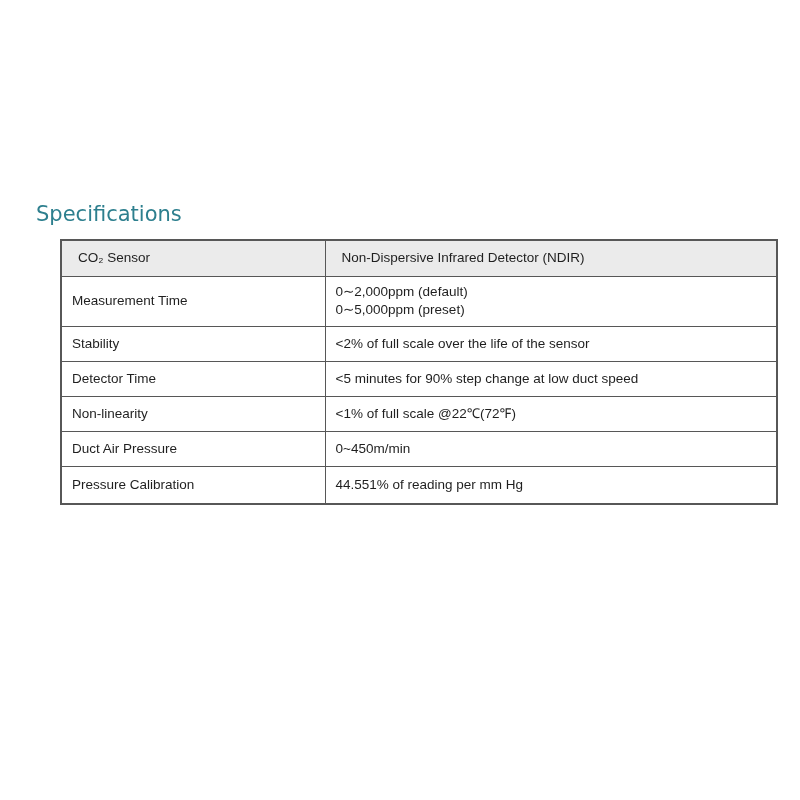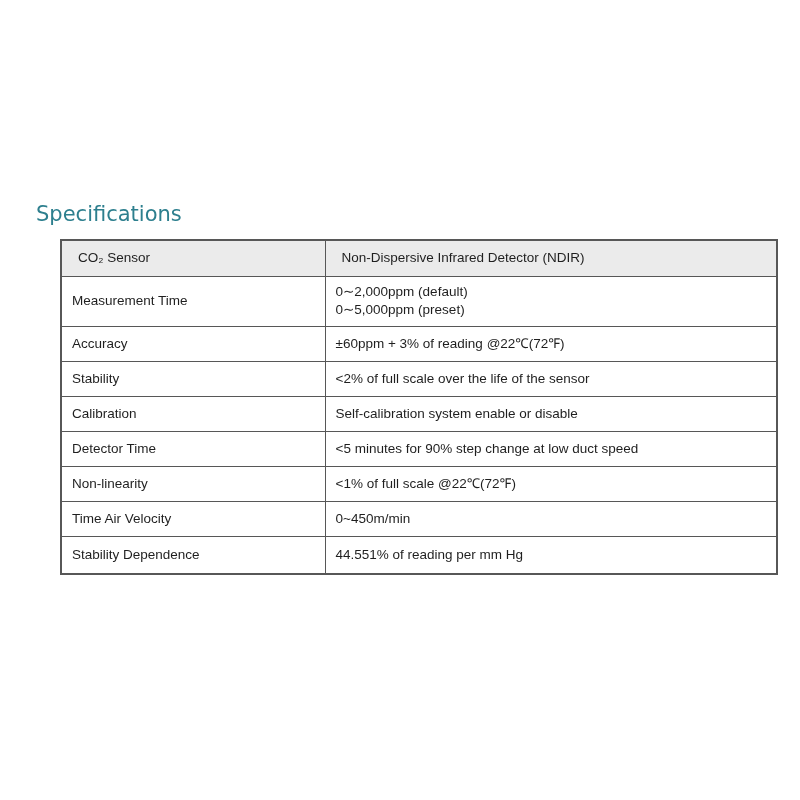--- a/index.html
+++ b/index.html
@@ -69,50 +69,42 @@
         <td class="col-label">CO₂ Sensor</td>
         <td class="col-value">Non-Dispersive Infrared Detector (NDIR)</td>
       </tr>
 
       <tr class="body-row row-tall">
         <td class="col-label">Measurement Time</td>
         <td class="col-value multiline">0∼2,000ppm (default)
 0∼5,000ppm (preset)</td>
       </tr>
 
-      <tr class="body-row">
-        <td class="col-label">Accuracy</td>
-        <td class="col-value">±60ppm + 3% of reading @22℃(72℉)</td>
-      </tr>
 
       <tr class="body-row">
         <td class="col-label">Stability</td>
         <td class="col-value">&lt;2% of full scale over the life of the sensor</td>
       </tr>
 
-      <tr class="body-row">
-        <td class="col-label">Calibration</td>
-        <td class="col-value">Self-calibration system enable or disable</td>
-      </tr>
 
       <tr class="body-row">
         <td class="col-label">Detector Time</td>
         <td class="col-value">&lt;5 minutes for 90% step change at low duct speed</td>
       </tr>
 
       <tr class="body-row">
         <td class="col-label">Non-linearity</td>
         <td class="col-value">&lt;1% of full scale @22℃(72℉)</td>
       </tr>
 
       <tr class="body-row">
-        <td class="col-label">Time Air Velocity</td>
+        <td class="col-label">Duct Air Pressure</td>
         <td class="col-value">0~450m/min</td>
       </tr>
 
       <tr class="body-row row-last">
-        <td class="col-label">Stability Dependence</td>
+        <td class="col-label">Pressure Calibration</td>
         <td class="col-value">44.551% of reading per mm Hg</td>
       </tr>
     </tbody>
   </table>
 
 </div>
 
 </body></html>

